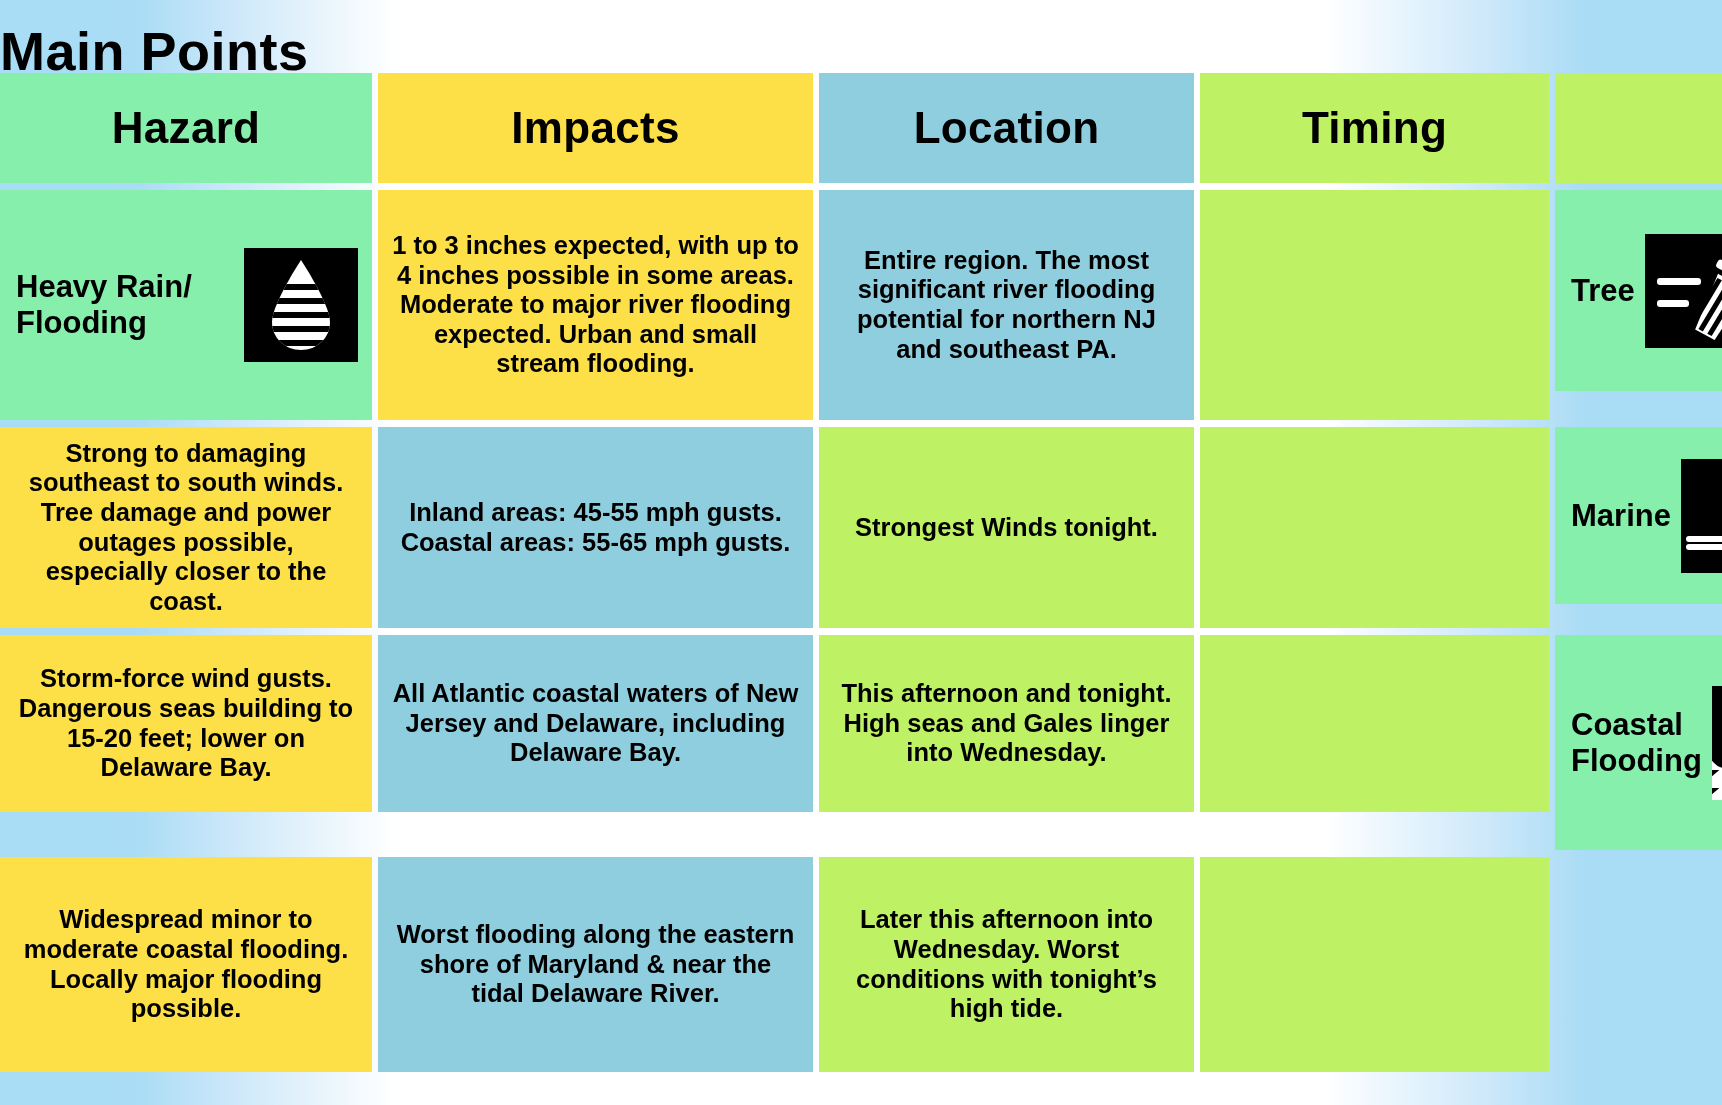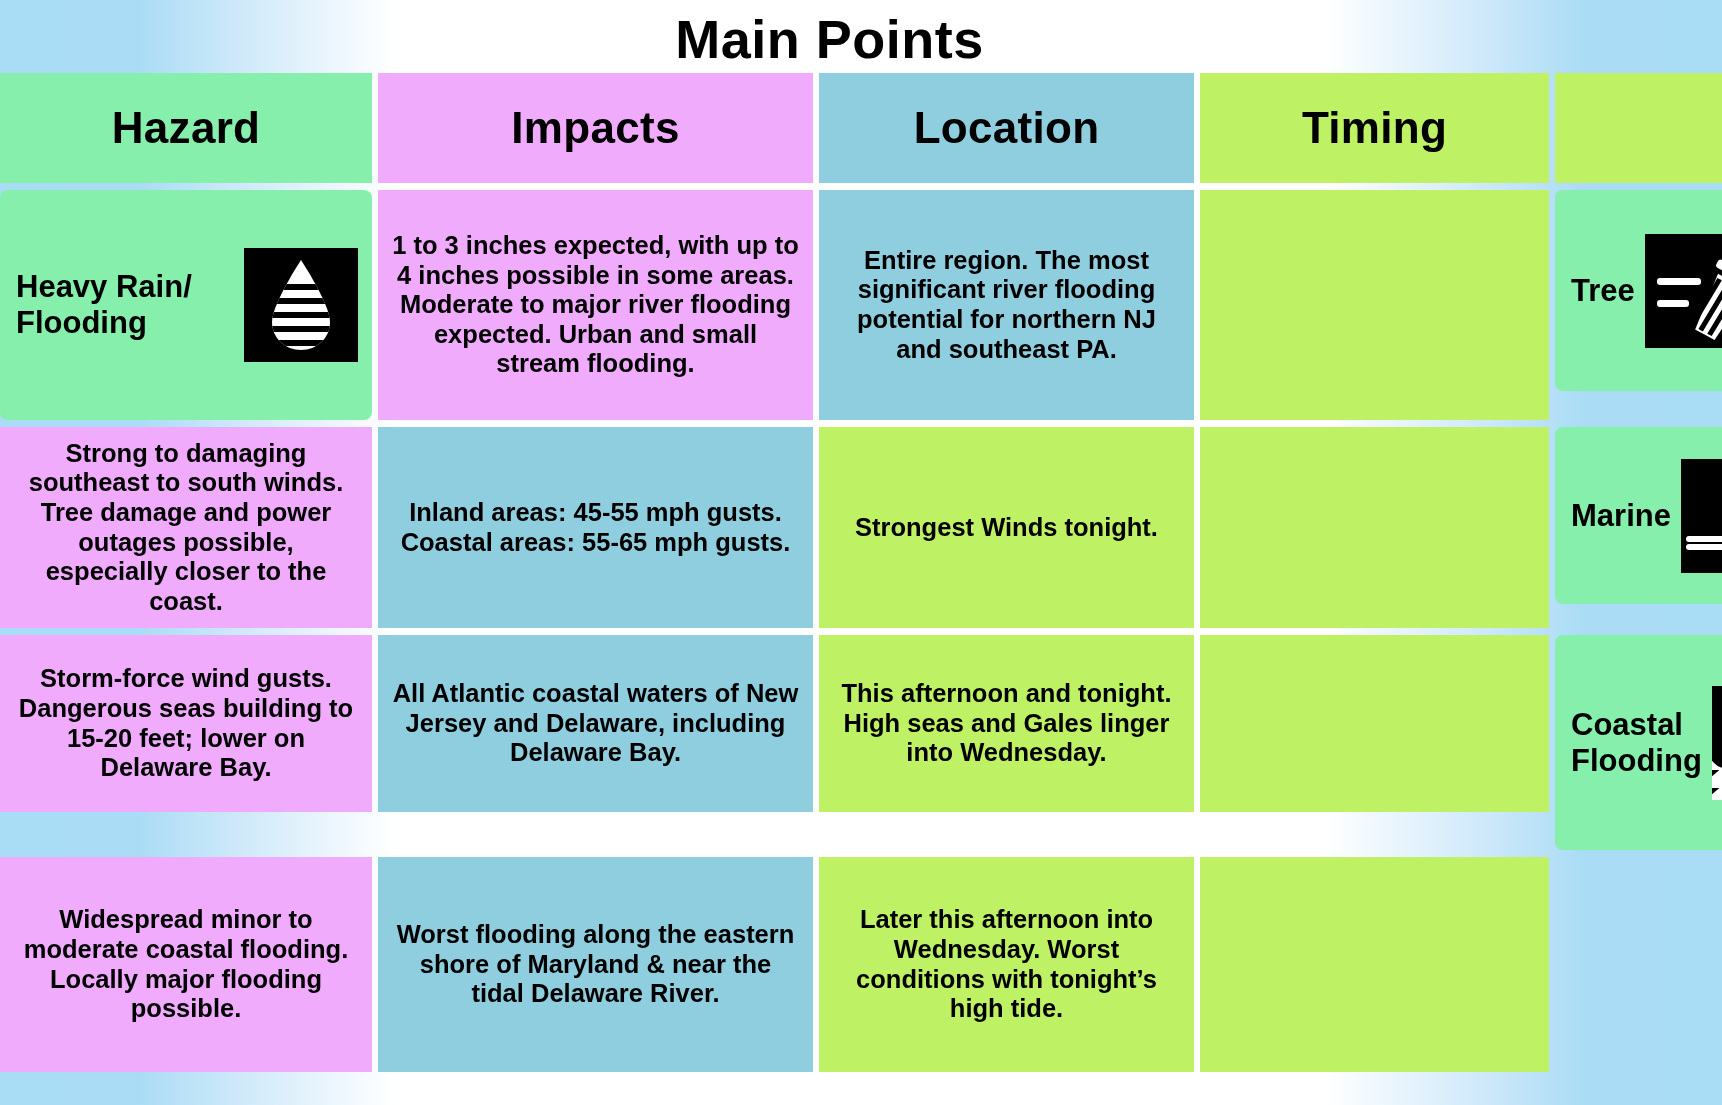--- a/index.html
+++ b/index.html
@@ -17,22 +17,22 @@
   
   .page-bg {
     position: absolute; inset: 0;
     background: linear-gradient(to right,
       #a9dcf5 0%, #aadcf5 8%, #cfe9fa 14%, #ffffff 23%,
       #ffffff 77%, #cfe9fa 86%, #aadcf5 92%, #a9dcf5 100%);
     z-index: 0;
   }
   .title-bar {
     position: absolute;
-    left: 0; top: 4px; width: 1659px; height: 70px;
-    display: flex; align-items: center; justify-content: center;
+    left: 0; top: 16px; width: 1659px; height: 70px;
+    display: flex; align-items: center; 
     z-index: 2;
   }
   .title {
     font-size: 54px;
     font-weight: bold;
     color: #000;
     letter-spacing: 0.5px;
     line-height: 1;
     white-space: nowrap;
   }
@@ -58,31 +58,30 @@
     color: #000;
     line-height: 1.16;
     text-align: center;
   }
   .hdr {
     height: 110px;
     font-size: 44px;
     letter-spacing: 0.3px;
   }
   .c-hazard  { background: #86efac; }
-  .c-impacts { background: #f0abfc; }
+  .c-impacts { background: #fde047; }
   .c-loc     { background: #8fced f; }
   .c-loc     { background: #8fcedf; }
   .c-time    { background: #bef264; }
 
   
   .haz-cell {
     justify-content: flex-start;
     padding-left: 16px;
     gap: 10px;
-    border-radius: 8px;
   }
   .haz-label {
     font-size: 31px;
     font-weight: bold;
     text-align: left;
     line-height: 1.15;
     flex: 1 1 auto;
   }
   .icon-box {
     flex: 0 0 auto;

